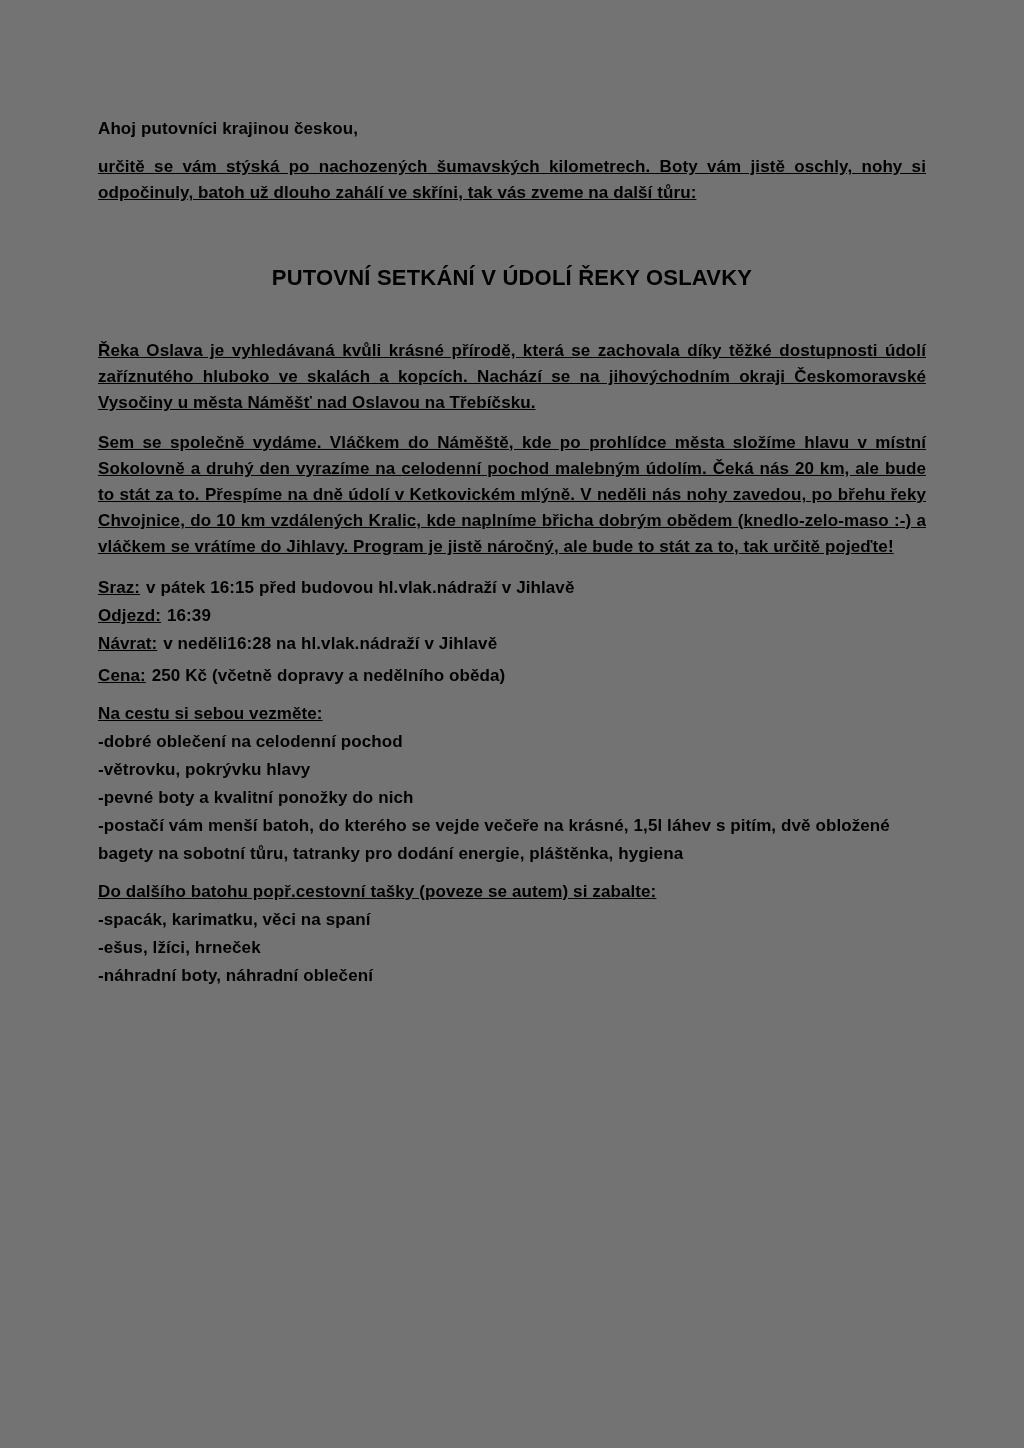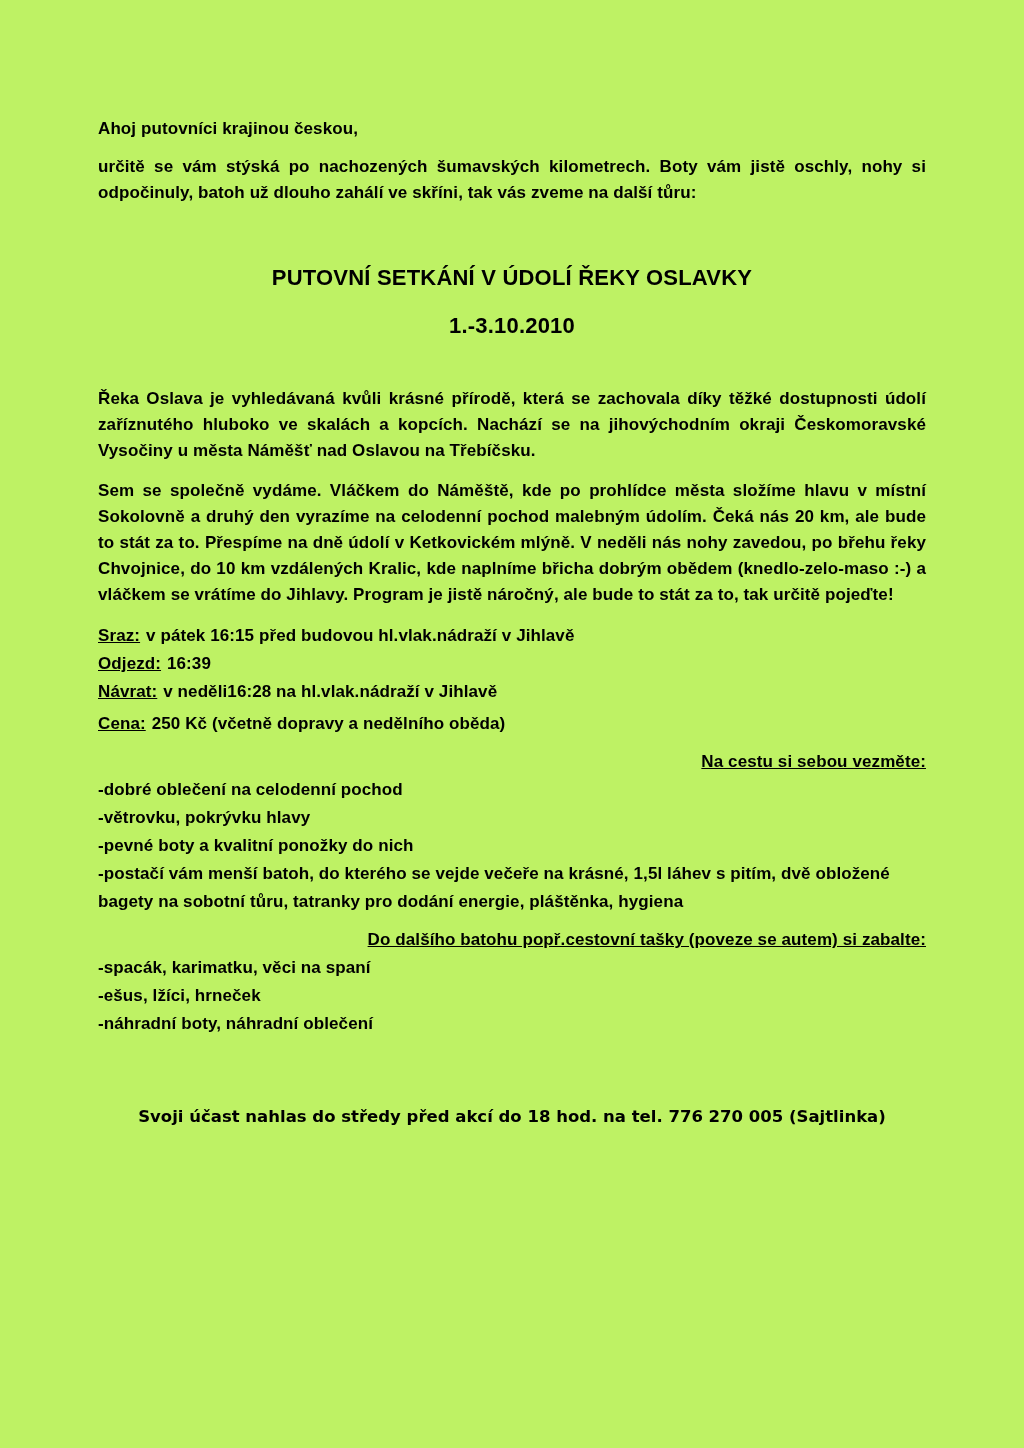--- a/index.html
+++ b/index.html
@@ -6,73 +6,73 @@
     margin: 0;
     padding: 0;
     background: #ffffff;
   }
   .page {
     position: relative;
     width: 1024px;
     height: 1448px;
     box-sizing: border-box;
     padding: 116px 98px 40px 98px;
-    background: #bef264;
+    background: #737373;
     color: #000000;
     font-family: "Liberation Sans", sans-serif;
     font-weight: 700;
     font-size: 17px;
     line-height: 26px;
     letter-spacing: 0.1px;
   }
   p { margin: 0; }
   .justify {
     text-align: justify;
     text-justify: inter-word;
+    text-decoration: underline;
   }
   .greeting { margin-bottom: 12px; }
   .title-block {
     margin-top: 48px;
     margin-bottom: 36px;
     text-align: center;
   }
   .title-block h1 {
     margin: 0;
     font-size: 22px;
     line-height: 48px;
     font-weight: 700;
     letter-spacing: 0.2px;
   }
   .para { margin-bottom: 14px; }
   .details { line-height: 28px; }
   .u { text-decoration: underline; margin-right: 0.35em; }
   .price { margin-top: 4px; line-height: 28px; }
   .list { margin-top: 10px; line-height: 28px; }
-  .list-heading { text-decoration: underline; text-align: right; }
+  .list-heading { text-decoration: underline; }
   .footer {
     margin-top: 64px;
     text-align: center;
     font-family: "DejaVu Sans", sans-serif;
     font-size: 16.5px;
     line-height: 30px;
     letter-spacing: 0;
   }
 </style>
 </head>
 <body>
 
 <div class="page">
 
   <p class="greeting">Ahoj putovníci krajinou českou,</p>
 
   <p class="justify">určitě se vám stýská po nachozených šumavských kilometrech. Boty vám jistě oschly, nohy si odpočinuly, batoh už dlouho zahálí ve skříni, tak vás zveme na další tůru:</p>
 
   <div class="title-block">
     <h1>PUTOVNÍ SETKÁNÍ V ÚDOLÍ ŘEKY OSLAVKY</h1>
-    <h1>1.-3.10.2010</h1>
   </div>
 
   <p class="para justify">Řeka Oslava je vyhledávaná kvůli krásné přírodě, která se zachovala díky těžké dostupnosti údolí zaříznutého hluboko ve skalách a kopcích. Nachází se na jihovýchodním okraji Českomoravské Vysočiny u města Náměšť nad Oslavou na Třebíčsku.</p>
 
   <p class="para justify">Sem se společně vydáme. Vláčkem do Náměště, kde po prohlídce města složíme hlavu v místní Sokolovně a druhý den vyrazíme na celodenní pochod malebným údolím. Čeká nás 20 km, ale bude to stát za to. Přespíme na dně údolí v Ketkovickém mlýně. V neděli nás nohy zavedou, po břehu řeky Chvojnice, do 10 km vzdálených Kralic, kde naplníme břicha dobrým obědem (knedlo-zelo-maso :-) a vláčkem se vrátíme do Jihlavy. Program je jistě náročný, ale bude to stát za to, tak určitě pojeďte!</p>
 
   <div class="details">
     <p><span class="u">Sraz:</span><span>v pátek 16:15 před budovou hl.vlak.nádraží v Jihlavě</span></p>
     <p><span class="u">Odjezd:</span><span>16:39</span></p>
     <p><span class="u">Návrat:</span><span>v neděli16:28 na hl.vlak.nádraží v Jihlavě</span></p>
@@ -89,16 +89,15 @@
   </div>
 
   <div class="list">
     <p class="list-heading">Do dalšího batohu popř.cestovní tašky (poveze se autem) si zabalte:</p>
     <p>-spacák, karimatku, věci na spaní</p>
     <p>-ešus, lžíci, hrneček</p>
     <p>-náhradní boty, náhradní oblečení</p>
   </div>
 
   <div class="footer">
-    <p>Svoji účast nahlas do středy před akcí do 18 hod. na tel. 776 270 005 (Sajtlinka)</p>
   </div>
 
 </div>
 
 </body></html>

